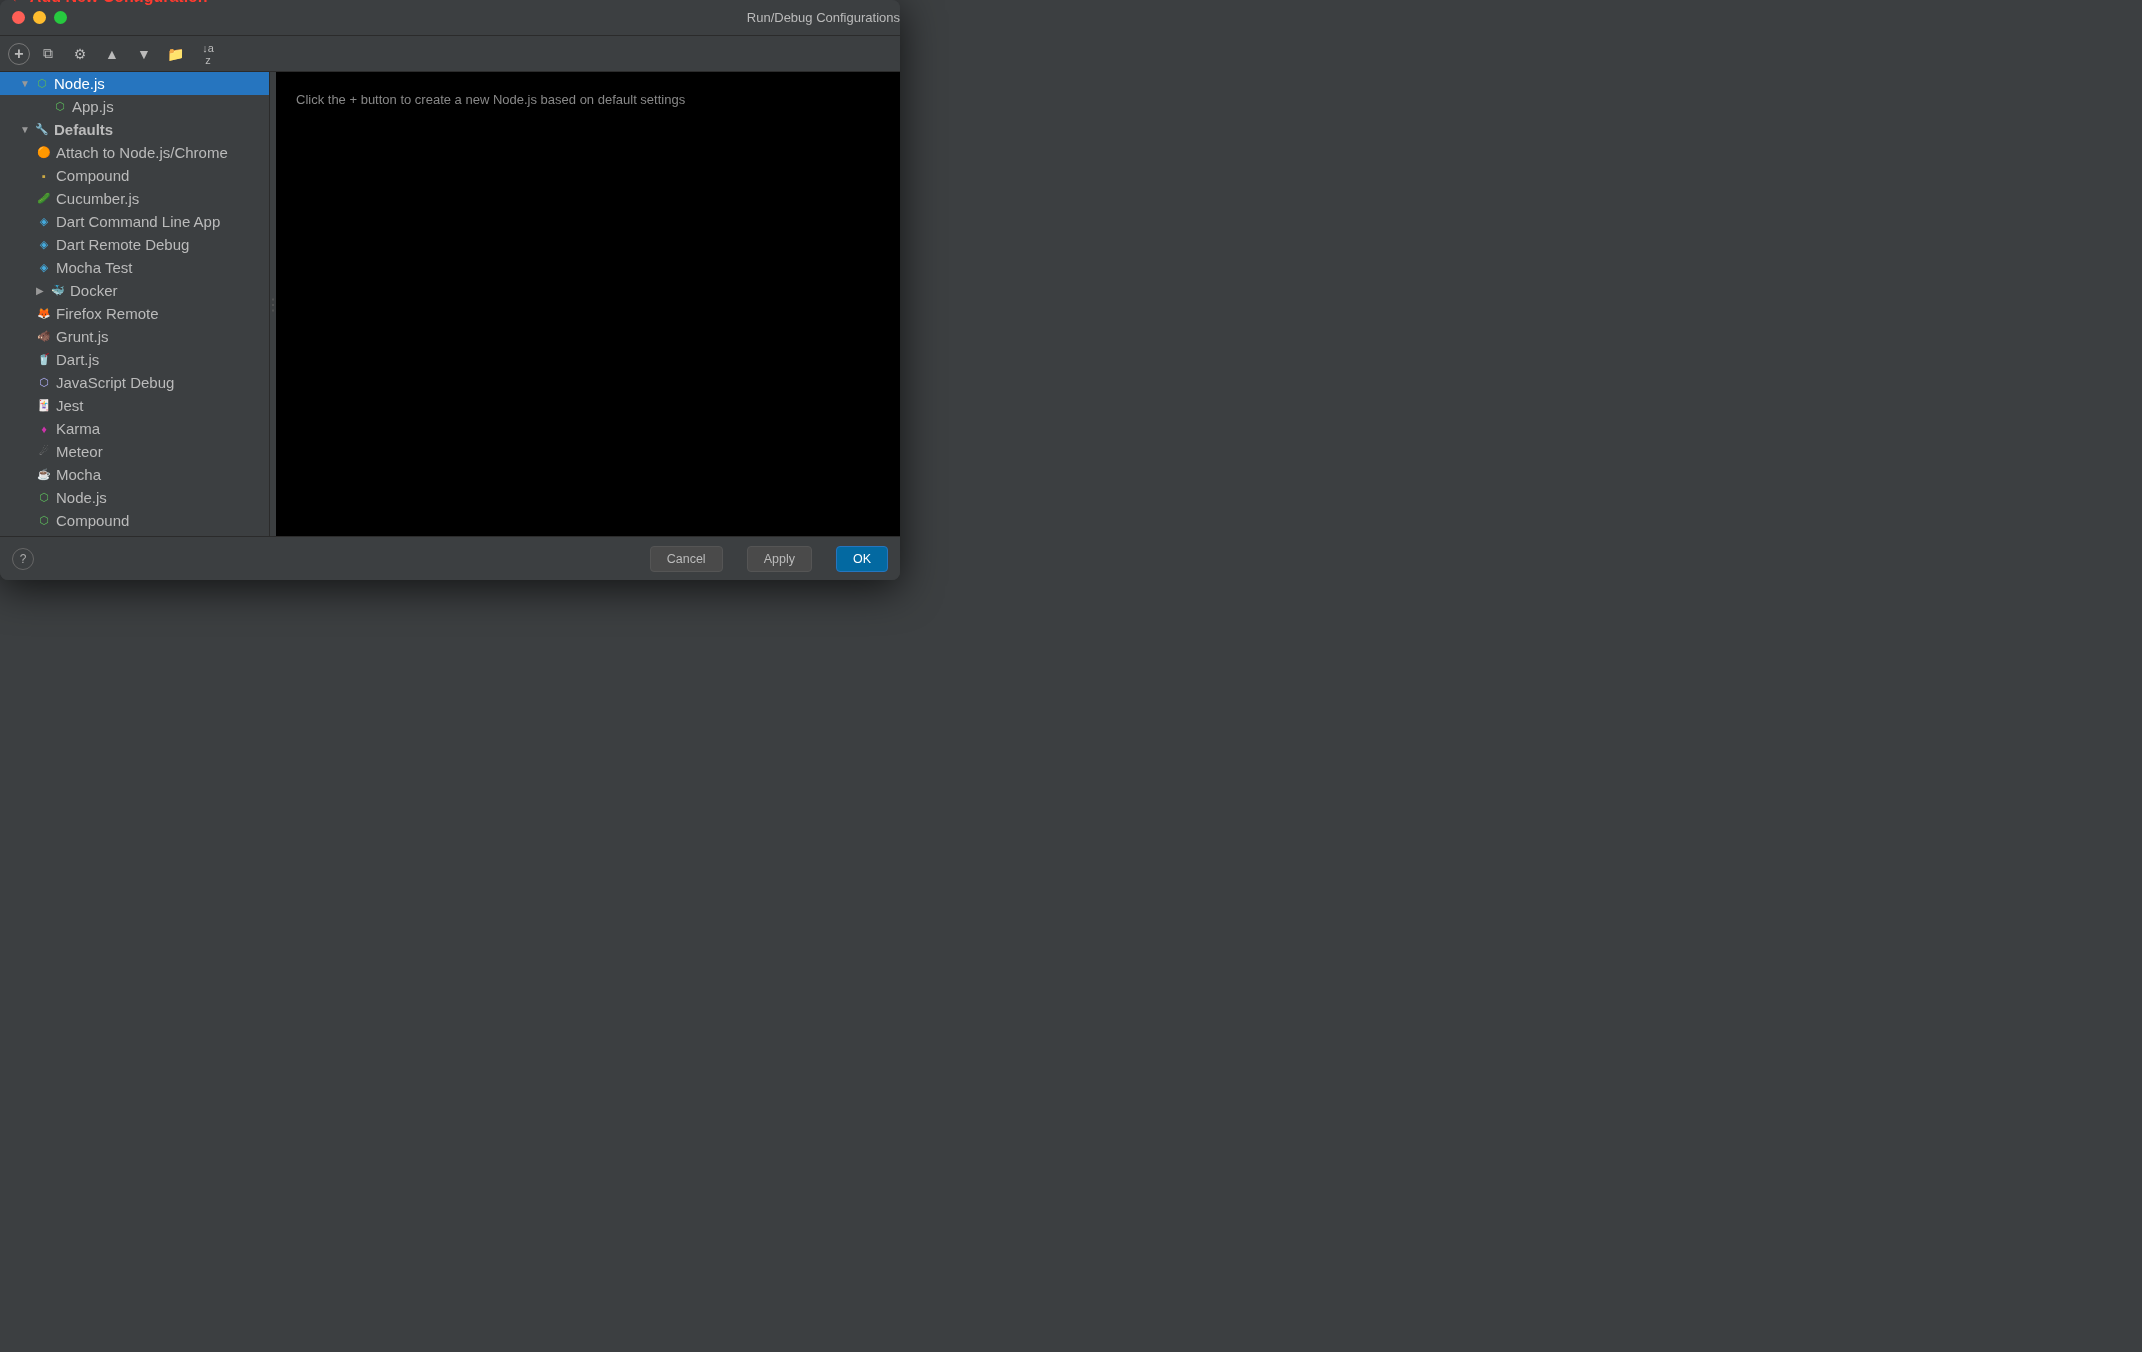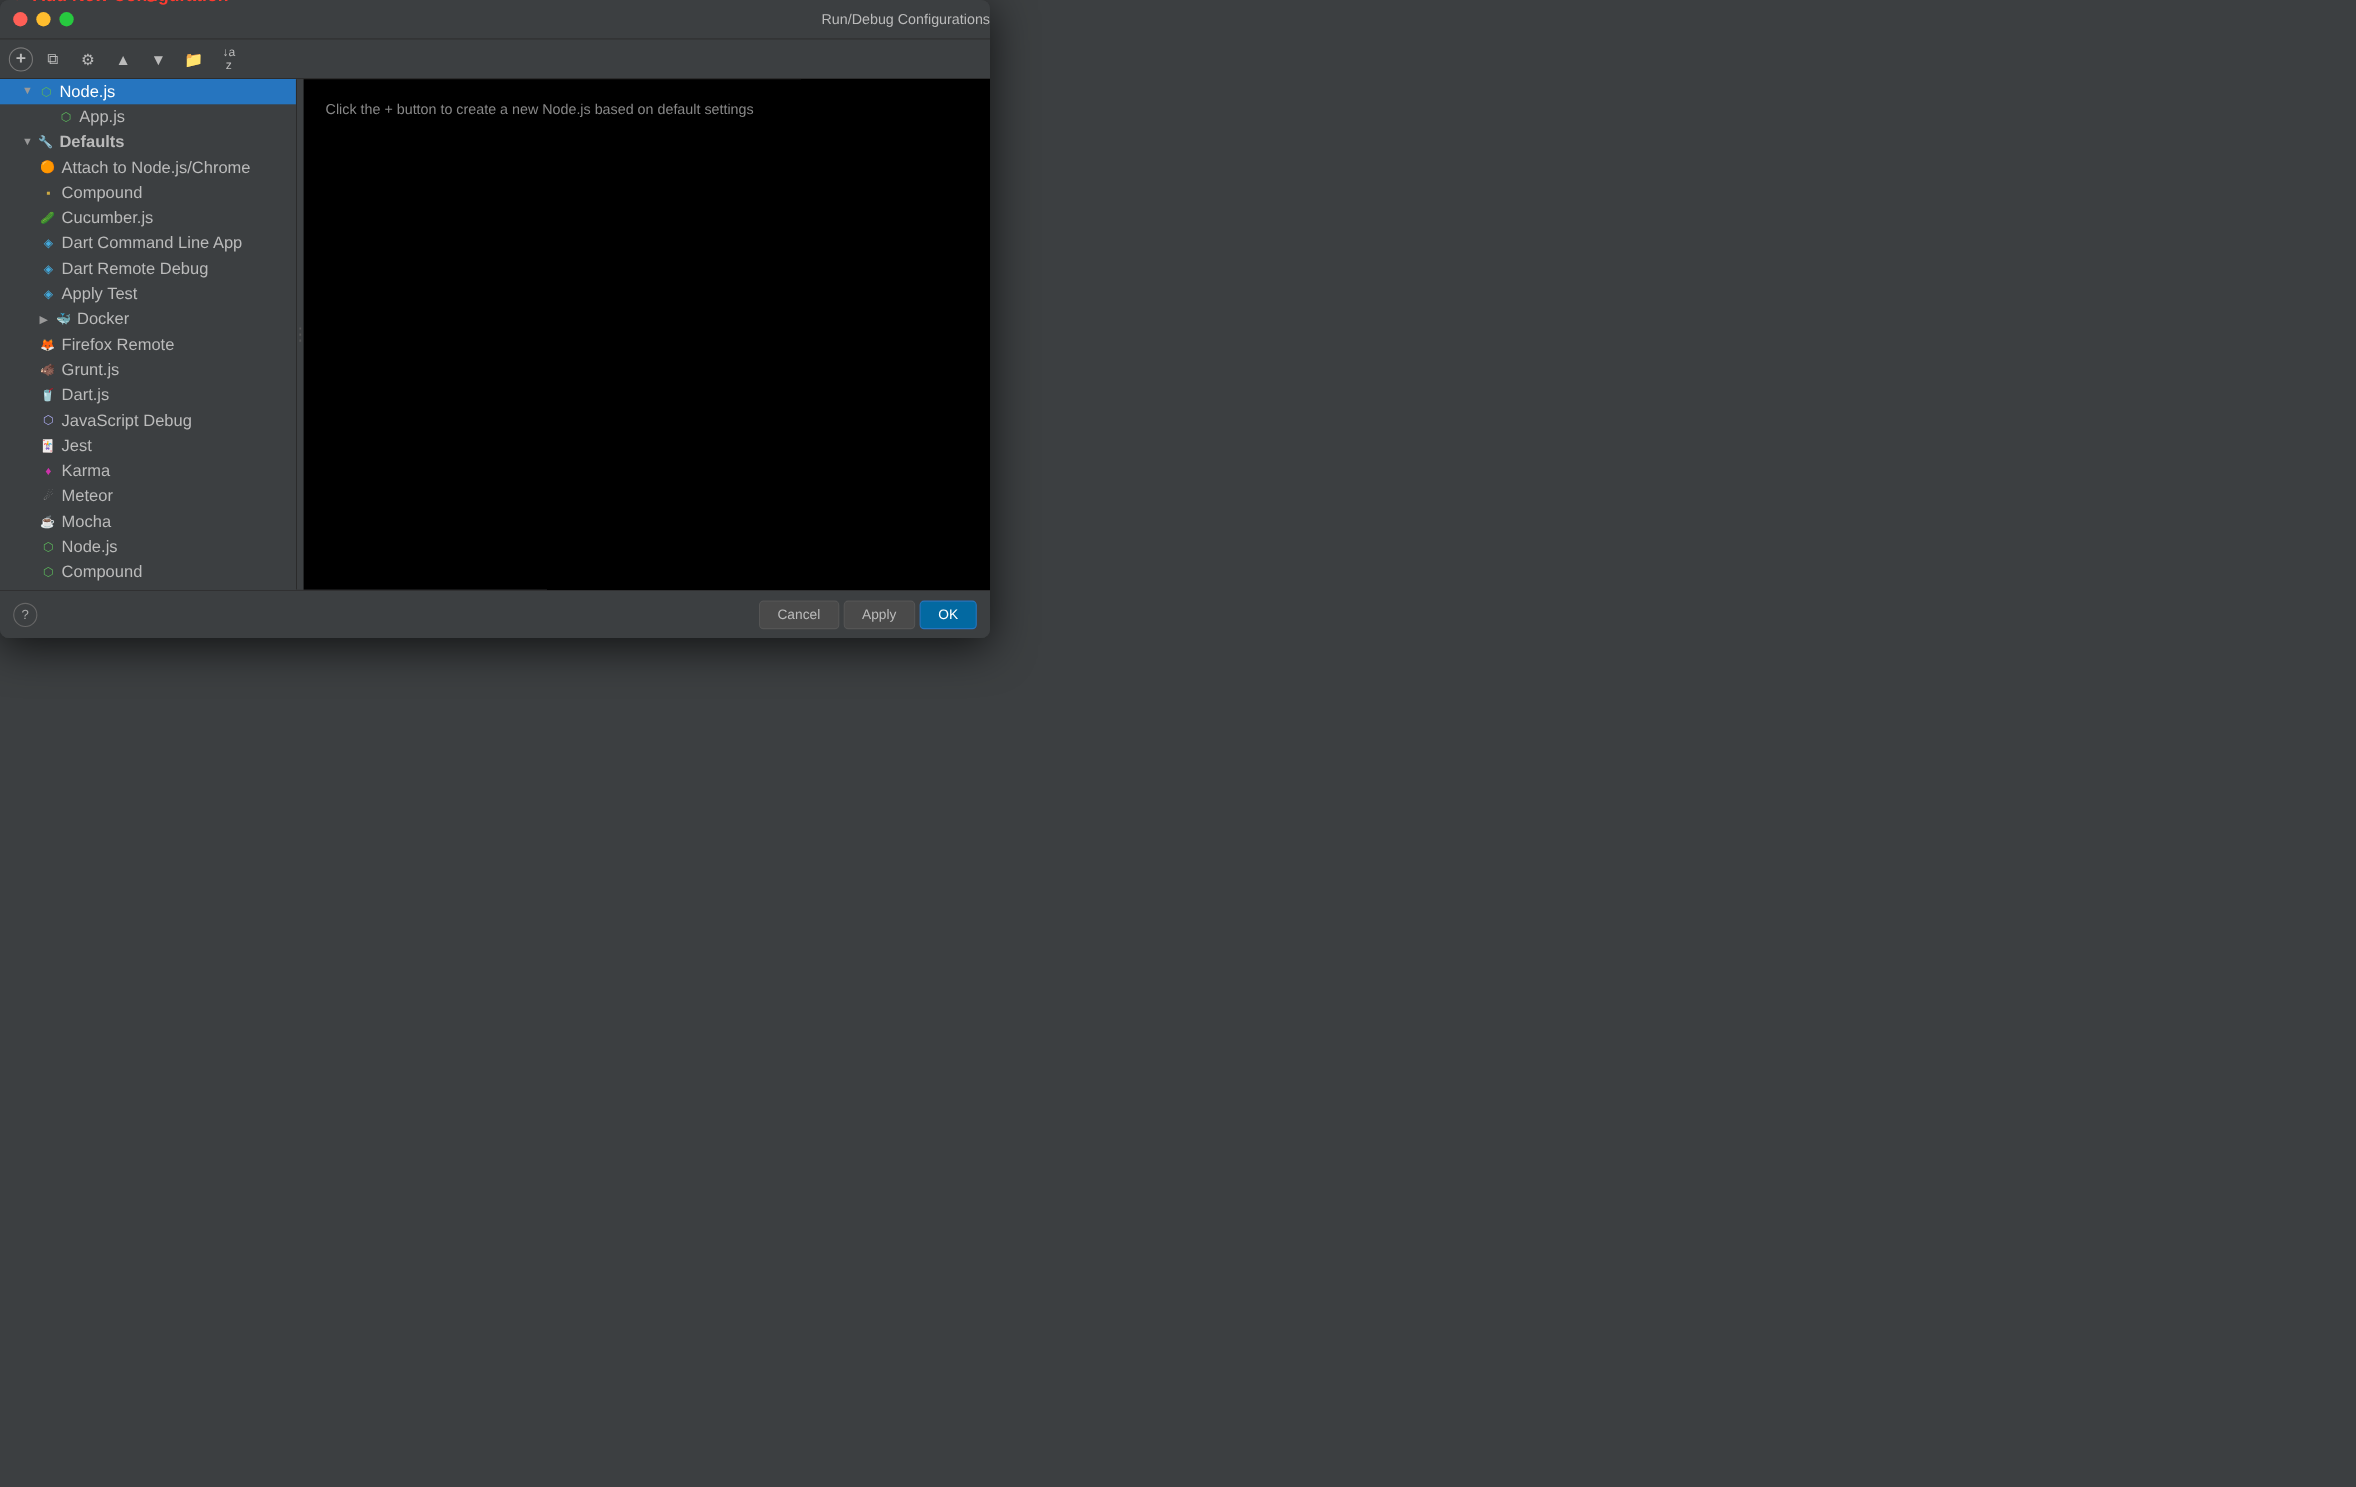--- a/index.html
+++ b/index.html
@@ -153,21 +153,21 @@
       background: #3c3f41;
       border-top: 1px solid #2b2b2b;
       height: 44px;
       display: flex;
       align-items: center;
       justify-content: space-between;
       padding: 0 12px;
       flex-shrink: 0;
     }
     .footer-left { display: flex; align-items: center; }
-    .footer-right { display: flex; gap: 4px; }
+    .footer-right { display: flex; gap: 24px; }
     .help-btn {
       width: 22px;
       height: 22px;
       border-radius: 50%;
       border: 1px solid #666;
       background: none;
       color: #aaa;
       font-size: 12px;
       cursor: pointer;
       display: flex;
@@ -285,21 +285,21 @@
     <div class="tree-item indent-2">
       <span class="icon icon-dart">◈</span>
       <span class="label">Dart Command Line App</span>
     </div>
     <div class="tree-item indent-2">
       <span class="icon icon-dart">◈</span>
       <span class="label">Dart Remote Debug</span>
     </div>
     <div class="tree-item indent-2">
       <span class="icon icon-dart">◈</span>
-      <span class="label">Apply Test</span>
+      <span class="label">Mocha Test</span>
     </div>
     <div class="tree-item indent-2">
       <span class="arrow">▶</span>
       <span class="icon icon-docker">🐳</span>
       <span class="label">Docker</span>
     </div>
     <div class="tree-item indent-2">
       <span class="icon icon-firefox">🦊</span>
       <span class="label">Firefox Remote</span>
     </div>

